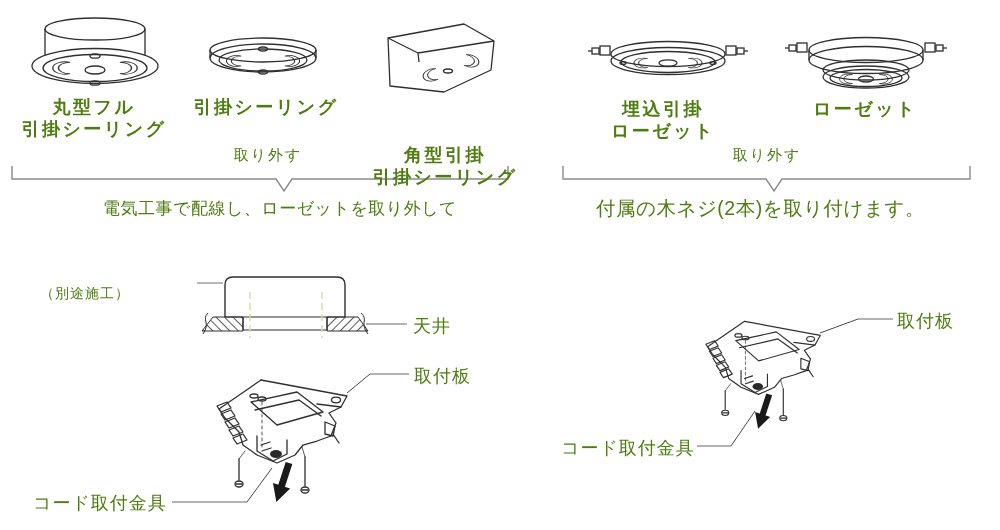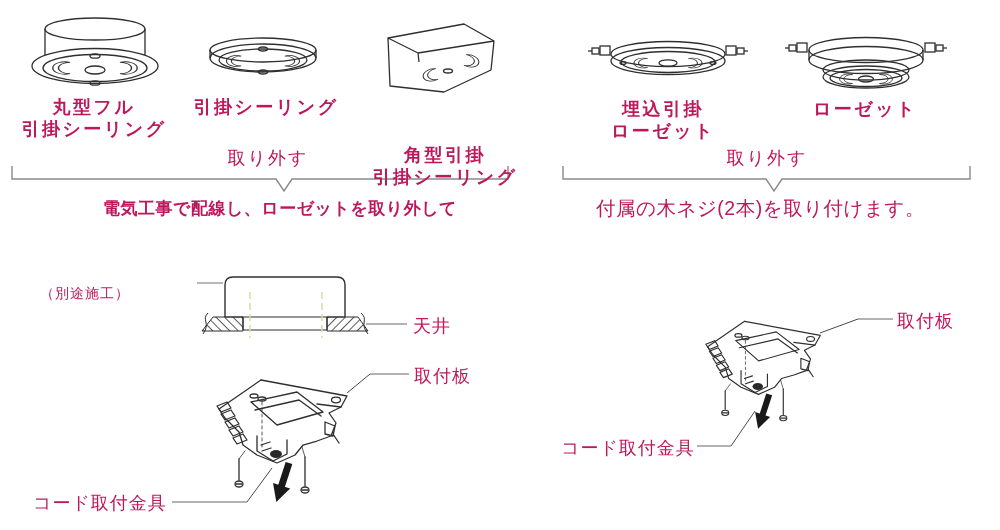--- a/index.html
+++ b/index.html
@@ -1,24 +1,24 @@
 <!DOCTYPE html>
 <html><head>
 <meta charset="utf-8">
 <style>
   html,body{margin:0;padding:0;background:#fff;}
   .stage{position:relative;width:1000px;height:530px;background:#ffffff;overflow:hidden;
-         font-family:"Liberation Sans","DejaVu Sans",sans-serif;color:#be185d;}
+         font-family:"Liberation Sans","DejaVu Sans",sans-serif;color:#4d7c0f;}
   .stage svg.art{position:absolute;left:0;top:0;}
   .lbl{position:absolute;white-space:nowrap;}
   .fixlabel{width:160px;text-align:center;font-size:18px;font-weight:600;
             line-height:22px;letter-spacing:2.5px;}
-  .remove{font-size:18px;letter-spacing:2px;width:110px;text-align:center;}
+  .remove{font-size:15px;letter-spacing:2px;width:110px;text-align:center;}
   .instr-l{left:60px;top:197px;width:440px;text-align:center;font-size:17px;
-           line-height:24px;letter-spacing:0.5px;font-weight:bold;}
+           line-height:24px;letter-spacing:0.5px;}
   .instr-r{left:596px;top:196px;font-size:19.5px;line-height:25px;letter-spacing:0.5px;}
   .diag{font-size:18px;letter-spacing:1px;}
   .note{font-size:14px;letter-spacing:1px;}
 </style>
 </head>
 <body>
 
 <div class="stage">
 
   <svg class="art" width="1000" height="530" viewBox="0 0 1000 530">

